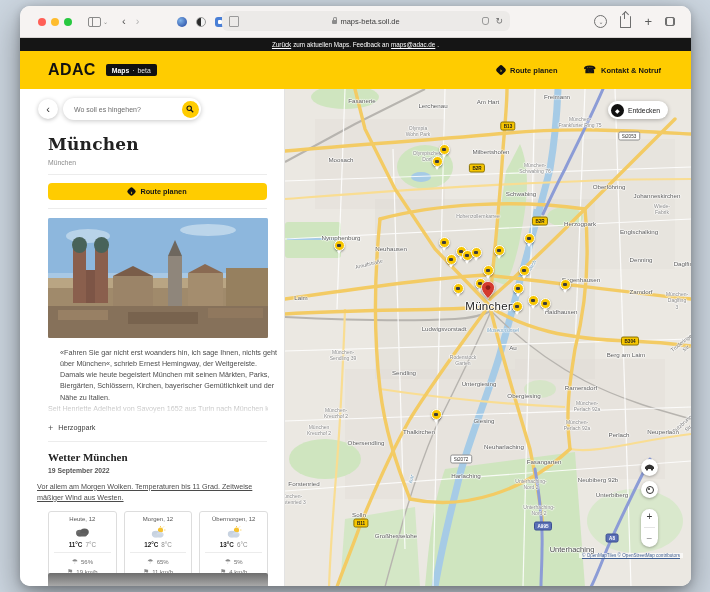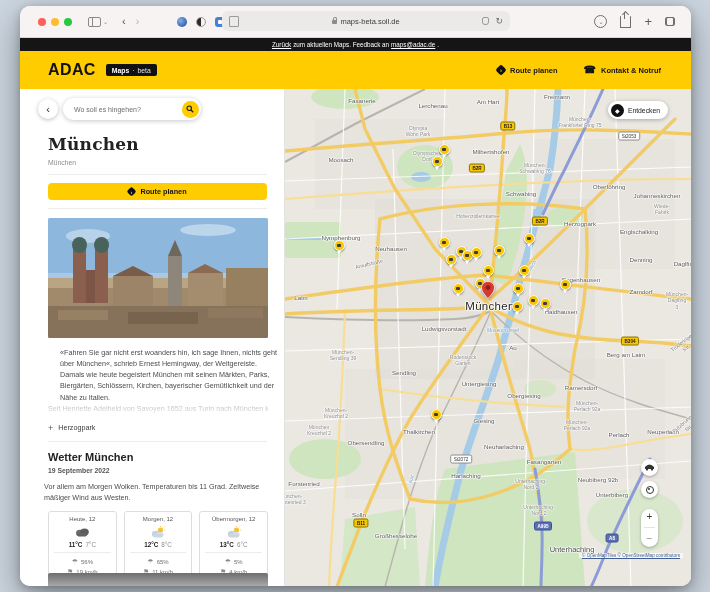--- a/index.html
+++ b/index.html
@@ -69,23 +69,23 @@
   .crumb{font-size:6.8px;color:#8d8d8d;margin:5px 17px 0 28px;}
   .hr{height:1px;background:#ececec;margin:8px 17px 0 28px;}
   .route-btn{margin:8px 17px 0 28px;height:17px;background:#ffcc00;border-radius:4px;display:flex;align-items:center;justify-content:center;gap:5px;font-size:7.3px;font-weight:700;color:#151515;cursor:pointer;}
   .route-btn .route-diamond{width:7px;height:7px;}
   .photo{margin:9px 17px 0 28px;width:220px;height:120px;border-radius:2px;overflow:hidden;position:relative;}
   .desc{font-size:7.2px;line-height:1.55;color:#4b4b4b;margin:9px 17px 0 40px;width:220px;}
   .desc-faded{font-size:7.2px;line-height:1.5;color:#c0c0c0;margin:1px 17px 0 28px;width:220px;white-space:nowrap;overflow:hidden;
               -webkit-mask-image:linear-gradient(#000 20%,rgba(0,0,0,.25));mask-image:linear-gradient(#000 20%,rgba(0,0,0,.25));}
   .readmore{display:flex;align-items:center;gap:5px;font-size:7.2px;color:#3c3c3c;margin:8px 17px 0 28px;cursor:pointer;}
   .readmore .plus{font-size:9px;color:#555;}
-  h2.sec{font-family:Liberation Sans, sans-serif;font-size:11px;font-weight:700;color:#222;margin:9px 17px 0 28px;}
+  h2.sec{font-family:Liberation Serif, serif;font-size:11px;font-weight:700;color:#222;margin:9px 17px 0 28px;}
   .wdate{font-size:6.8px;font-weight:700;color:#555;margin:4px 17px 0 28px;}
-  .wsum{font-size:7.2px;line-height:1.55;color:#4b4b4b;margin:7px 17px 0 24px;width:220px;}
+  .wsum{font-size:7.2px;line-height:1.55;color:#4b4b4b;margin:7px 17px 0 17px;width:220px;text-decoration:underline;}
   .wcards{display:flex;gap:7px;margin:8px 17px 0 28px;width:220px;}
   .wcard{flex:1;border:1px solid #ddd;border-radius:3px;background:#fff;padding:4px 0 4px;display:flex;flex-direction:column;align-items:center;}
   .wc-head{font-size:6px;color:#555;}
   .wc-icon{height:14px;margin:3px 0 2px;display:flex;align-items:center;}
   .wc-temps{font-size:6.3px;color:#8c8c8c;}
   .wc-temps b{color:#1d1d1d;margin-right:3px;}
   .wc-div{width:85%;height:1px;background:#ececec;margin:4px 0;}
   .wc-row{font-size:6px;color:#6f6f6f;display:flex;align-items:center;gap:3px;line-height:1.5;}
   .wc-row .g{font-size:7px;color:#8a8a8a;}
   .next-img{position:absolute;bottom:0;left:28px;width:220px;height:13px;border-radius:2px 2px 0 0;background:linear-gradient(#6e6e6e,#a8a8a8);}

